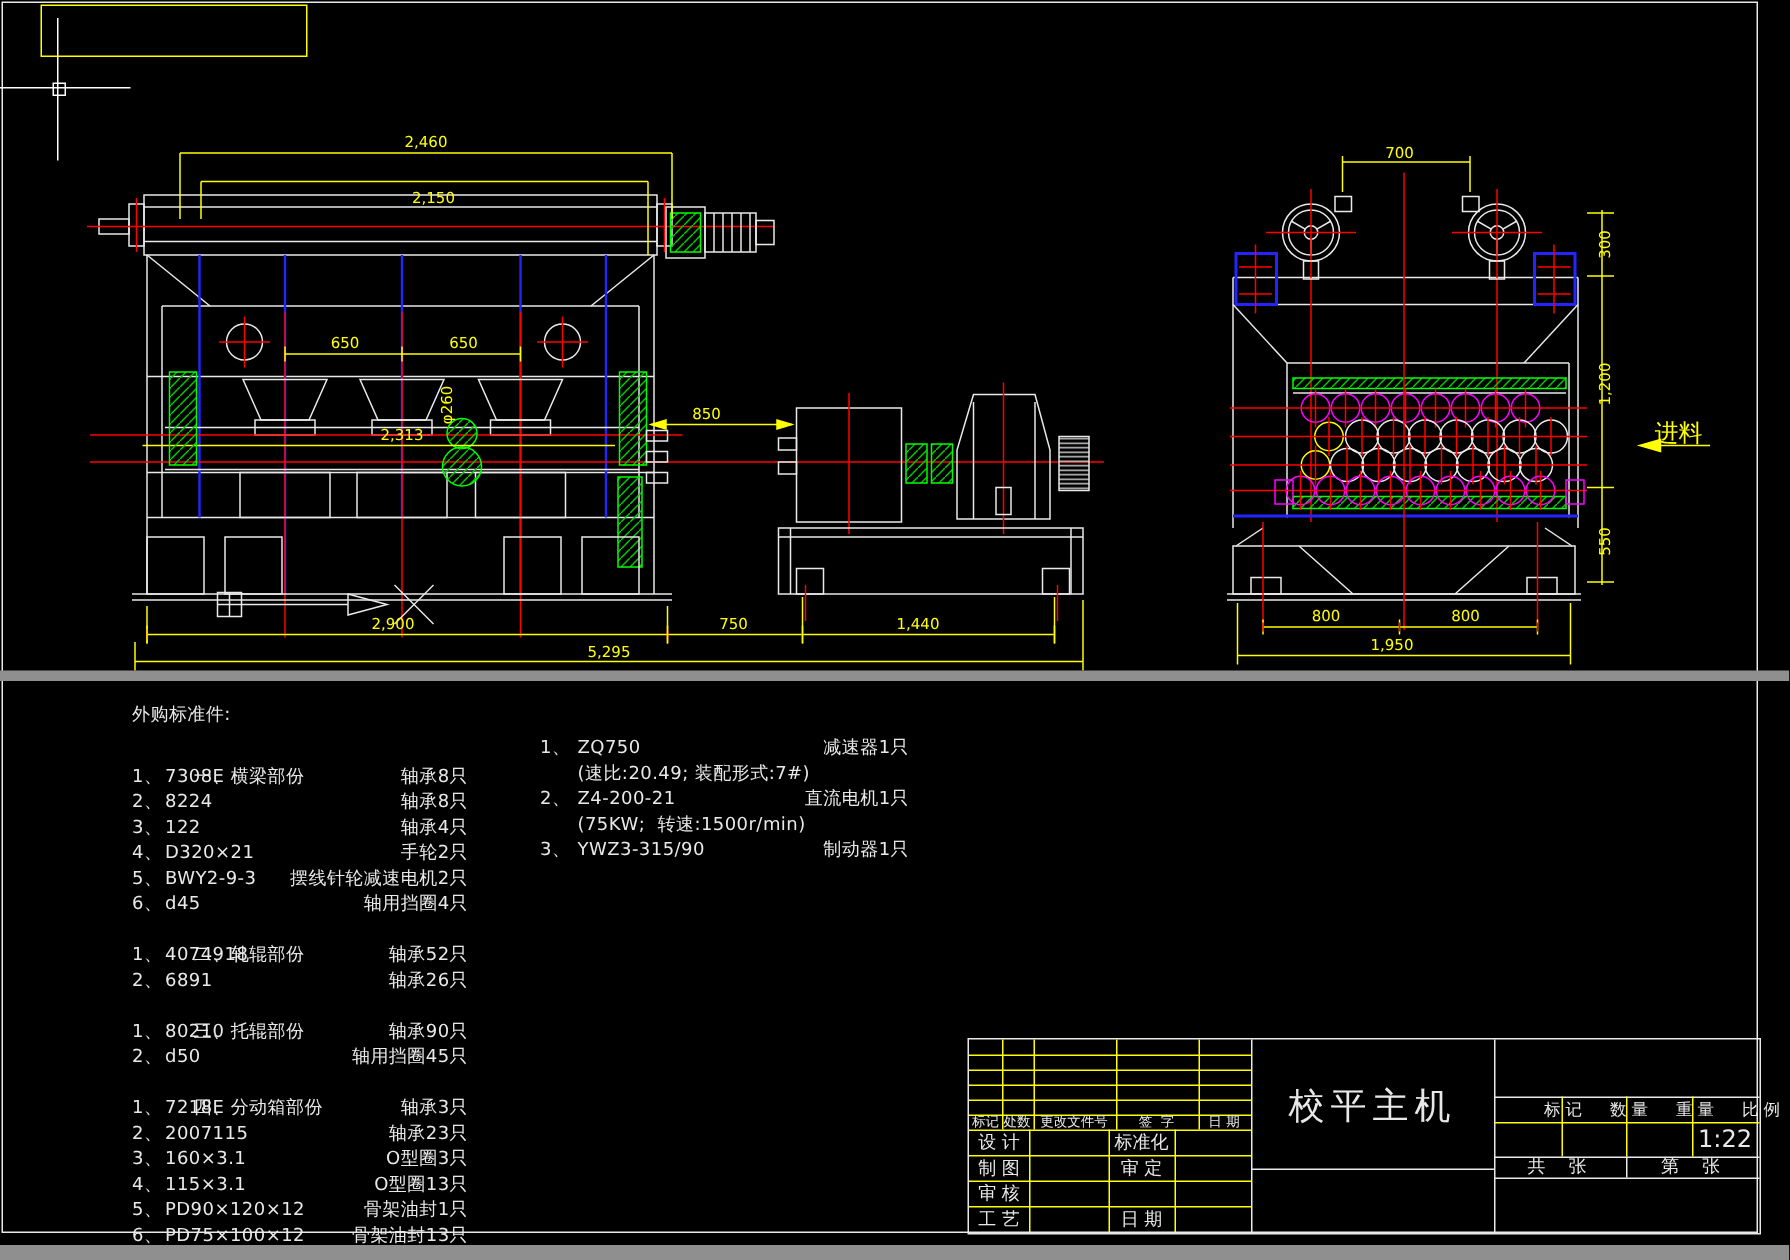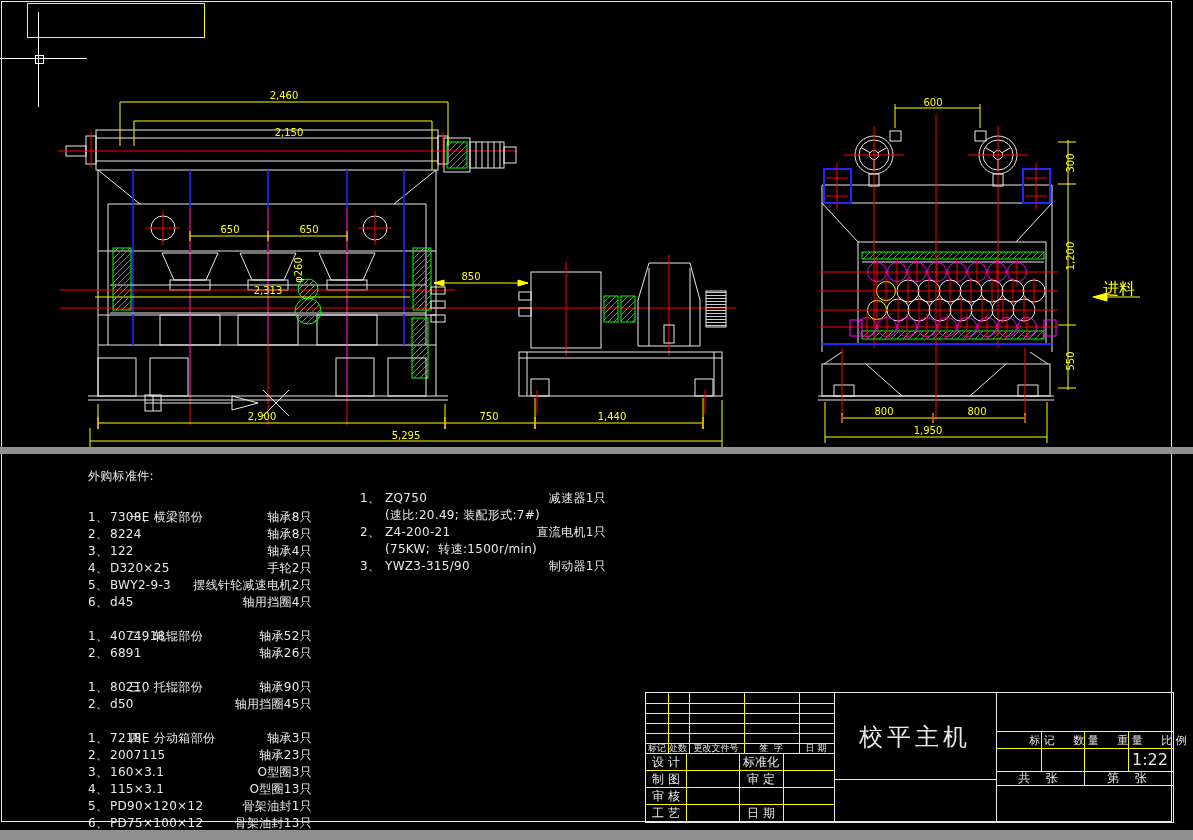--- a/index.html
+++ b/index.html
@@ -346,21 +346,21 @@
   <span class="dim" style="left:289px;top:133px">2,150</span>
   <span class="dim" style="left:230px;top:230px">650</span>
   <span class="dim" style="left:309px;top:230px">650</span>
   <span class="dim" style="left:268px;top:291px">2,313</span>
   <span class="dim rot" style="left:299px;top:270px">φ260</span>
   <span class="dim" style="left:471px;top:277px">850</span>
   <span class="dim" style="left:262px;top:417px">2,900</span>
   <span class="dim" style="left:489px;top:417px">750</span>
   <span class="dim" style="left:612px;top:417px">1,440</span>
   <span class="dim" style="left:406px;top:436px">5,295</span>
-  <span class="dim" style="left:933px;top:103px">600</span>
+  <span class="dim" style="left:933px;top:103px">700</span>
   <span class="dim rot" style="left:1071px;top:163px">300</span>
   <span class="dim rot" style="left:1071px;top:256px">1,200</span>
   <span class="dim rot" style="left:1071px;top:361px">550</span>
   <span class="dim" style="left:884px;top:412px">800</span>
   <span class="dim" style="left:977px;top:412px">800</span>
   <span class="dim" style="left:928px;top:431px">1,950</span>
   <span class="dim" style="left:1119px;top:289px;font-size:16px">进料</span>
 
   
   <div class="plist plist--left">
@@ -373,21 +373,21 @@
         <div class="prow item">
           <span class="c1">1、</span><span class="c2">7308E</span><span class="c3">轴承</span><span class="c4">8只</span>
         </div>
         <div class="prow item">
           <span class="c1">2、</span><span class="c2">8224</span><span class="c3">轴承</span><span class="c4">8只</span>
         </div>
         <div class="prow item">
           <span class="c1">3、</span><span class="c2">122</span><span class="c3">轴承</span><span class="c4">4只</span>
         </div>
         <div class="prow item">
-          <span class="c1">4、</span><span class="c2">D320×25</span><span class="c3">手轮</span><span class="c4">2只</span>
+          <span class="c1">4、</span><span class="c2">D320×21</span><span class="c3">手轮</span><span class="c4">2只</span>
         </div>
         <div class="prow item">
           <span class="c1">5、</span><span class="c2">BWY2-9-3</span><span class="c3">摆线针轮减速电机</span><span class="c4">2只</span>
         </div>
         <div class="prow item">
           <span class="c1">6、</span><span class="c2">d45</span><span class="c3">轴用挡圈</span><span class="c4">4只</span>
         </div>
         <div class="prow section">
           <span class="c1">二、轧辊部份</span><span class="c2"></span><span class="c3"></span><span class="c4"></span>
         </div>

